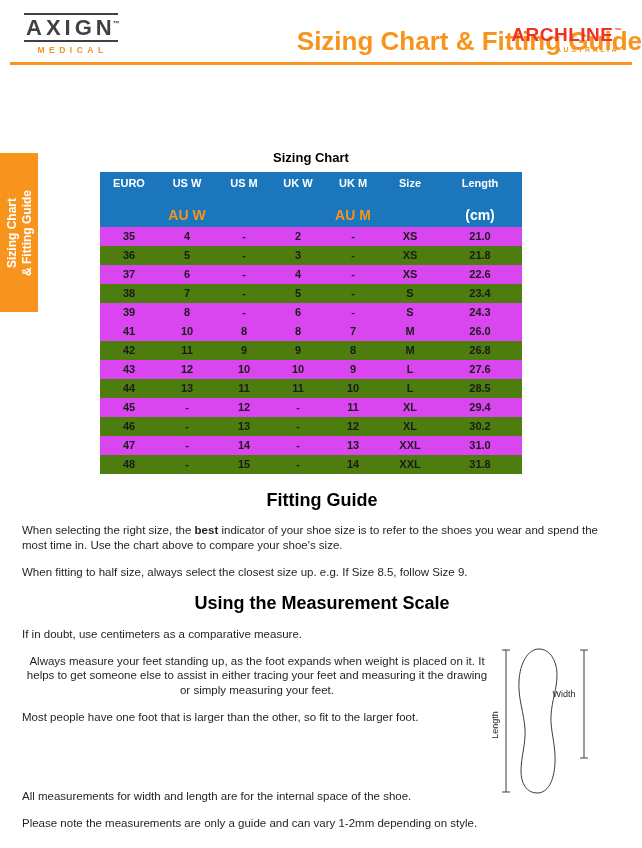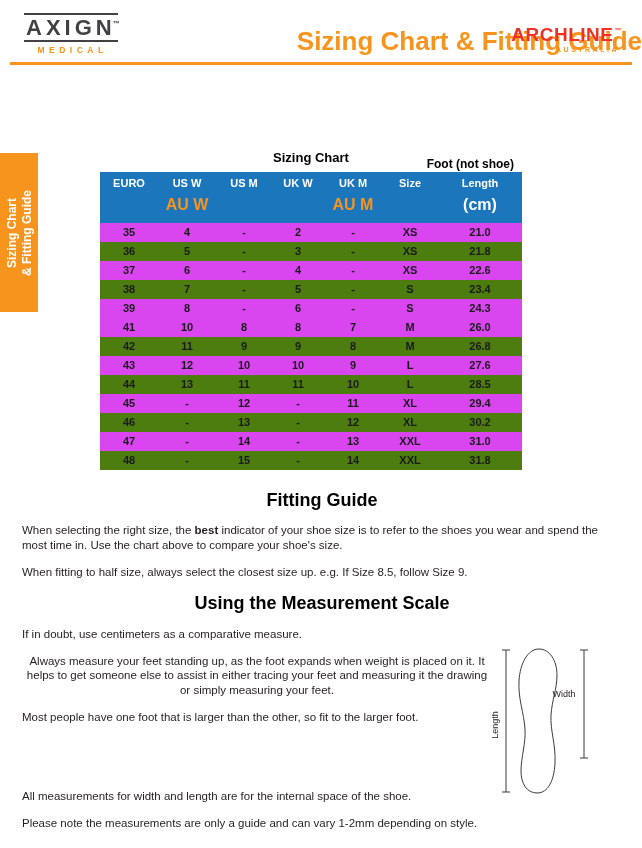--- a/index.html
+++ b/index.html
@@ -24,21 +24,21 @@
   .side-tab-inner{position:absolute;width:159px;height:38px;left:-60.5px;top:60.5px;
     transform:rotate(-90deg);display:flex;flex-direction:column;justify-content:center;
     text-align:center;color:#fff;font-weight:bold;font-size:12px;line-height:1.25;}
 
   
   .chart-title{position:absolute;left:100px;width:422px;top:150px;text-align:center;font-weight:bold;font-size:13px;color:#000;}
   .foot-note{position:absolute;left:100px;width:414px;top:157px;text-align:right;font-weight:bold;font-size:12px;color:#000;}
   table.sizes{position:absolute;left:100px;top:172px;width:422px;border-collapse:collapse;table-layout:fixed;}
   table.sizes th{background:#1B76BC;color:#fff;vertical-align:top;padding:5px 2px 4px;height:42px;}
   table.sizes .h1{font-size:11px;font-weight:bold;}
-  table.sizes .h2{font-size:16px;font-weight:bold;margin-top:7px;min-height:12px;}
+  table.sizes .h2{font-size:14px;font-weight:bold;margin-top:18px;min-height:12px;}
   table.sizes .h2.orange{color:#F7941D;}
   table.sizes td{text-align:center;font-size:11px;font-weight:bold;color:#1b1b1b;padding:3px 2px;line-height:13px;}
   tr.r-dark td{background:#d946ef;}
   tr.r-light td{background:#4d7c0f;}
 
   
   .textcol{position:absolute;left:22px;top:489px;width:600px;font-size:11.5px;line-height:1.3;color:#231F20;}
   .sec-title{text-align:center;font-weight:bold;font-size:18px;color:#000;margin:0 0 11px;}
   .textcol p{margin:0 0 12px;}
   .p-narrow{width:470px;text-align:center;}
@@ -71,21 +71,20 @@
   <div class="orange-rule"></div>
 
   <div class="side-tab">
     <div class="side-tab-inner">
       <div>Sizing Chart</div>
       <div>&amp; Fitting Guide</div>
     </div>
   </div>
 
   <div class="chart-title">Sizing Chart</div>
-  <div class="foot-note">Foot (not shoe)</div>
 
   <table class="sizes">
     <colgroup>
       <col style="width:58px">
         <col style="width:58px">
         <col style="width:56px">
       <col style="width:52px">
         <col style="width:58px">
         <col style="width:56px">
       <col style="width:84px">

